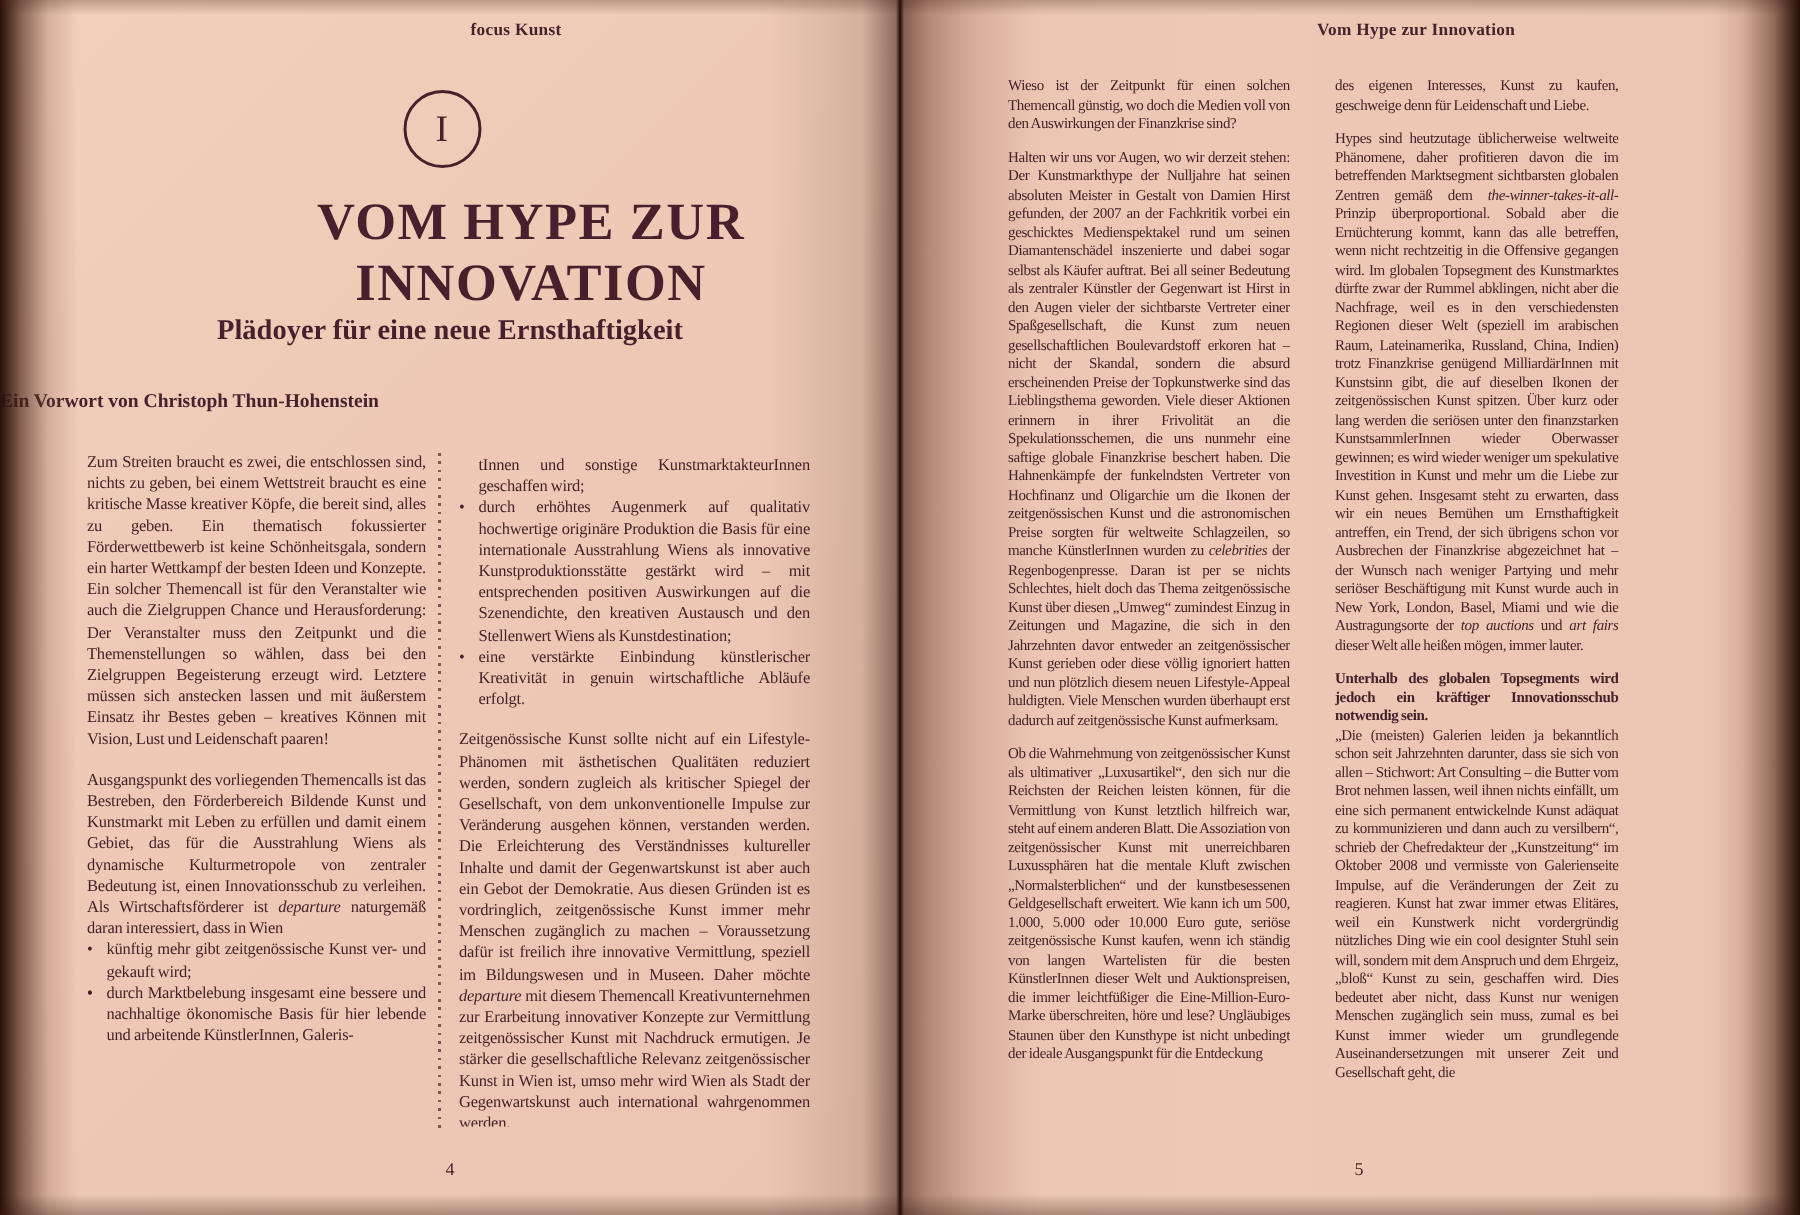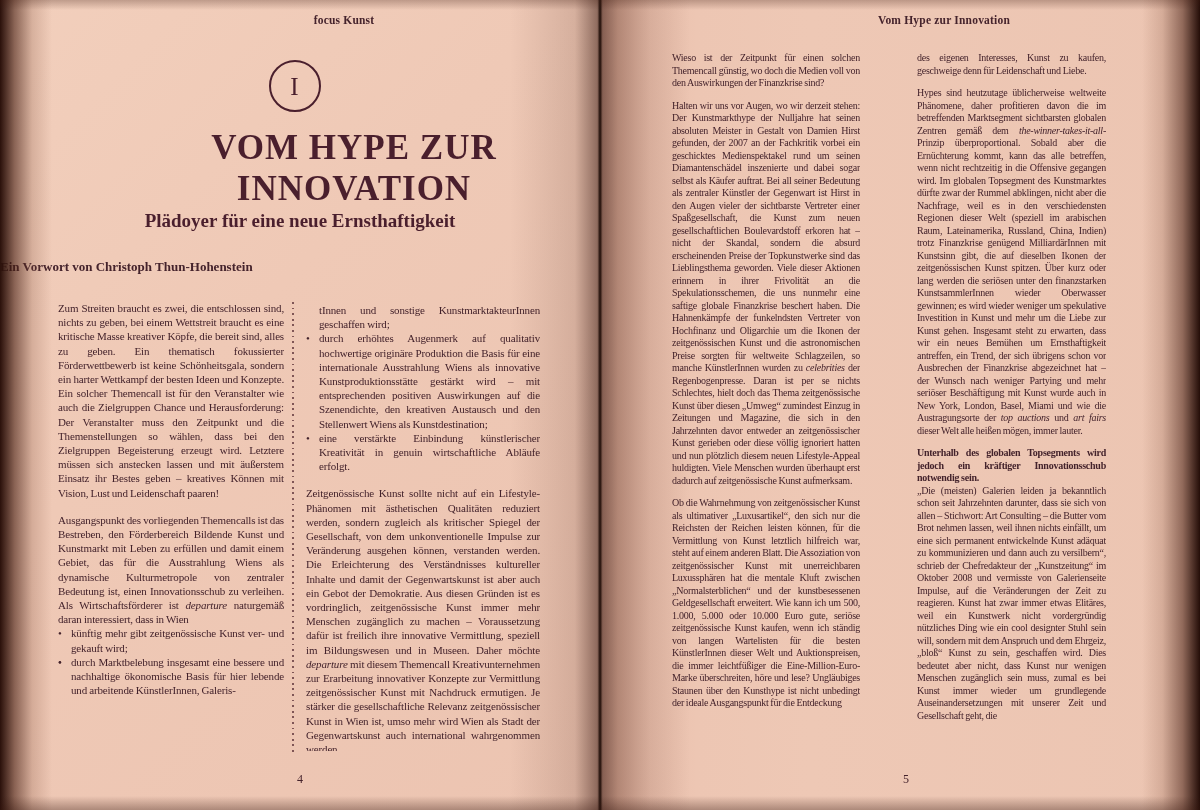--- a/index.html
+++ b/index.html
@@ -41,21 +41,21 @@
   .byline { position:absolute; left:0; top:259px; width:484px; text-align:left;
     font-weight:bold; font-size:13px; color:#45232c; }
 
   .col { position:absolute; text-align:justify; hyphens:auto; -webkit-hyphens:auto;
     overflow:hidden; color:#43222b; }
   .col-l { font-size:11px; line-height:14.2px; letter-spacing:-.15px; word-spacing:-.4px; }
   .col-r { font-size:10px; line-height:12.5px; letter-spacing:-.25px; word-spacing:-.4px; }
   #col-left-1  { left:58px;  top:301px; width:226px; height:448px; }
   #col-left-2  { left:306px; top:303px; width:234px; height:448px; }
   #col-right-1 { left:672px; top:52px;  width:188px; height:716px; }
-  #col-right-2 { left:917px; top:52px;  width:189px; height:716px; }
+  #col-right-2 { left:890px; top:52px;  width:189px; height:716px; }
 
   .para { }
   .col-l .gap { margin-top:13px; }
   .col-r .gap { margin-top:10px; }
   .bullet { position:relative; padding-left:13px; }
   .bullet .marker { position:absolute; left:0; top:0; }
   .bullet-cont { padding-left:13px; }
   .em { font-style:italic;margin-top:24px; }
   .bold { font-weight:bold; }
 

